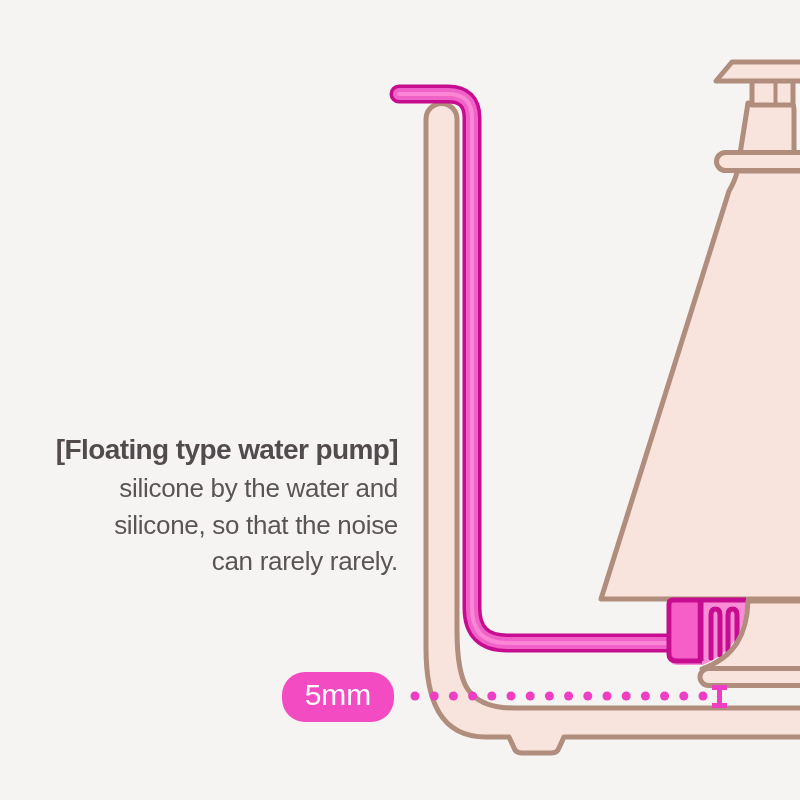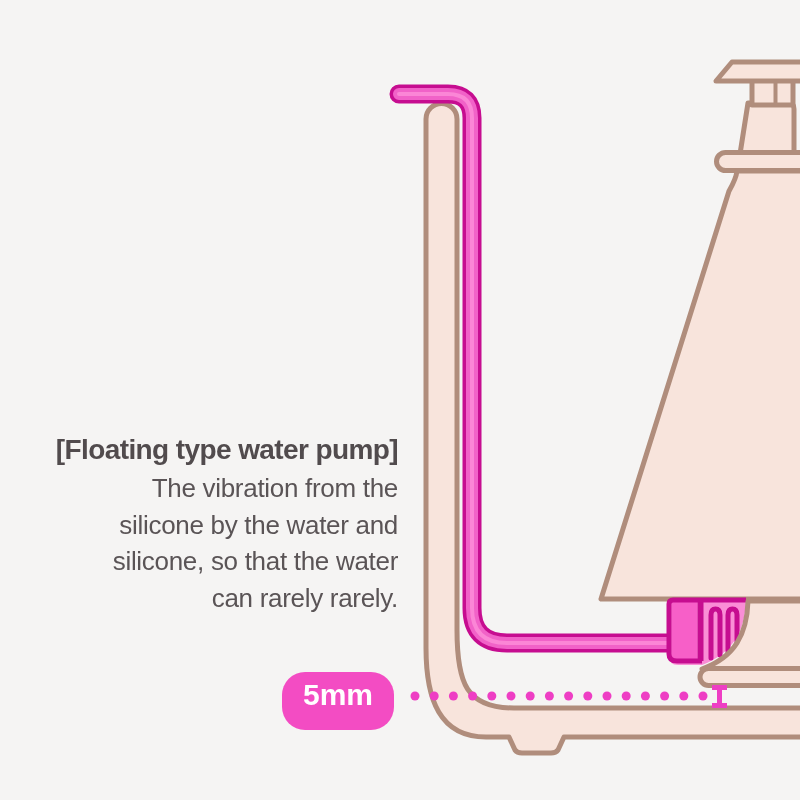--- a/index.html
+++ b/index.html
@@ -29,26 +29,26 @@
   }
   .text-block .line{
     font-size:26px;
     line-height:36.6px;
     letter-spacing:-0.3px;
     white-space:nowrap;
   }
   .pill{
     position:absolute;
     left:282px; top:672px;
-    width:112px; height:58px;
+    width:112px; height:50px;
     background:#f34cc3;
     border-radius:23px;
     color:#ffffff;
     font-size:30px;
-    font-weight:bold;
+    font-weight:normal;
     text-align:center;
     line-height:46px;
     letter-spacing:0px;
   }
 </style>
 </head>
 <body>
 
 <div class="stage">
 
@@ -118,21 +118,20 @@
         <circle cx="703" cy="696" r="4.5"></circle>
     </g>
 
     <g>
       <path d="M 712,687.5 L 727,687.5 M 719.5,687.5 L 719.5,705.5 M 712,705.5 L 727,705.5" fill="none" stroke="#ee3ec4" stroke-width="5"></path>
     </g>
   </svg>
 
   <div class="text-block">
     <h1>[Floating type water pump]</h1>
-    <div class="line">The vibration from the</div>
     <div class="line">silicone by the water and</div>
-    <div class="line">silicone, so that the water</div>
+    <div class="line">silicone, so that the noise</div>
     <div class="line">can rarely rarely.</div>
   </div>
 
   <div class="pill">5mm</div>
 
 </div>
 
 </body></html>

